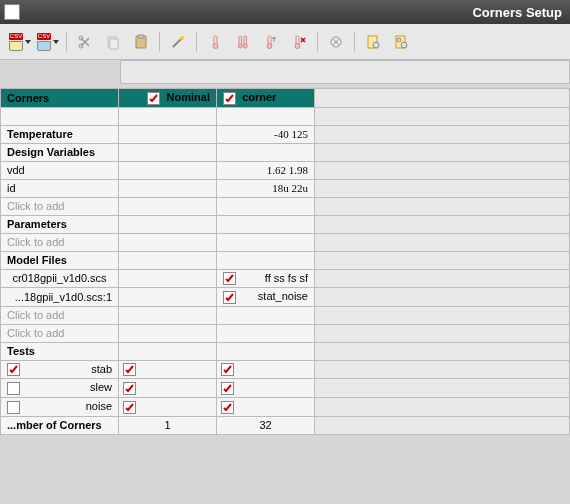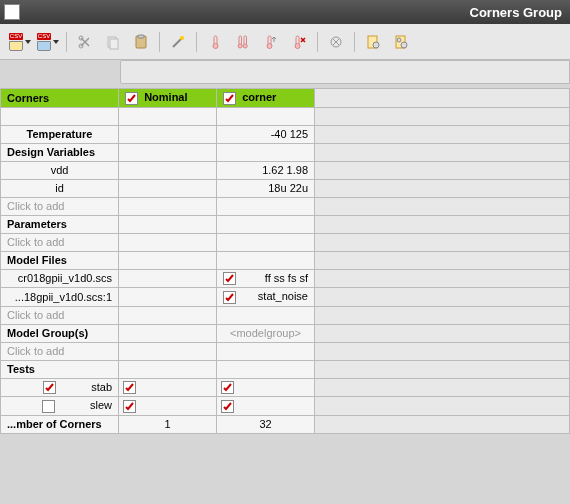--- a/index.html
+++ b/index.html
@@ -12,44 +12,44 @@
   .toolbar { background: #e8e8e8; height: 36px; display: flex; align-items: center; padding: 0 8px; gap: 4px; border-bottom: 1px solid #bbb; }
   .tool-btn { width: 24px; height: 24px; display: flex; align-items: center; justify-content: center; cursor: pointer; position: relative; }
   .tool-sep { width: 1px; height: 20px; background: #bbb; margin: 0 2px; }
   .dropdown-arrow { width: 0; height: 0; border-left: 3px solid transparent; border-right: 3px solid transparent; border-top: 4px solid #333; margin-left: 2px; }
   
   .blank-strip { background: #e8e8e8; height: 24px; border: 1px solid #bbb; margin: 0 0 0 120px; border-radius: 2px 0 0 2px; }
   
   .table-area { margin-top: 4px; }
   table { border-collapse: collapse; width: 570px; }
   th, td { border: 1px solid #bbb; padding: 2px 6px; height: 18px; font-size: 11px; background: #f5f5f5; }
-  th { text-align: left; font-weight: bold; background: #84cc16; }
-  .col-label { width: 118px; text-align: center; }
-  .col-nom { width: 98px; text-align: left; }
+  th { text-align: left; font-weight: bold; background: #0f766e; }
+  .col-label { width: 118px; text-align: left; }
+  .col-nom { width: 98px; text-align: right; }
   .col-corner { width: 98px; text-align: left; }
   .col-rest { background: #e8e8e8; }
   .placeholder { color: #999; text-align: left; margin-left: 32px; }
   .section-head { font-weight: bold; text-align: left; }
   .check { width: 13px; height: 13px; border: 1px solid #888; background: #fff; display: inline-block; vertical-align: middle; position: relative; }
   .check.on::after { content: ""; position: absolute; left: 1px; top: 1px; width: 9px; height: 9px; background: none; }
   .check.on svg { position: absolute; left: 0; top: 0; }
   .check-cell { text-align: left; padding-left: 4px; }
   .center { text-align: center; }
-  .val-right { text-align: right; }
+  .val-right { text-align: right; font-family: Liberation Serif, serif; }
   
   .csv-icon { display:flex; flex-direction:column; align-items:center; }
   .csv-label { font-size:6px; background:#c00; color:#fff; padding:0 1px; line-height:7px; border-radius:1px; }
   .csv-body { width:14px; height:10px; border:1px solid #888; border-radius:0 0 2px 2px; margin-top:1px; }
 </style>
 </head>
 <body>
 
 <div class="titlebar">
   <div class="titlebar-icon"></div>
-  <div class="titlebar-text">Corners Group</div>
+  <div class="titlebar-text">Corners Setup</div>
 </div>
 
 <div class="toolbar">
   <div class="tool-btn">
     <div class="csv-icon">
         <div class="csv-label">CSV</div>
         <div class="csv-body" style="background:#fce7a0;"></div>
       </div>
     <div class="dropdown-arrow"></div>
   </div>
@@ -202,47 +202,41 @@
           <td></td>
           <td class="col-rest"></td>
         </tr>
   <tr>
           <td class="col-label section-head">Model Files</td>
           <td></td>
           <td></td>
           <td class="col-rest"></td>
         </tr>
   <tr>
-    <td class="col-label" style="text-align:right">cr018gpii_v1d0.scs</td>
+    <td class="col-label" style="text-align:center">cr018gpii_v1d0.scs</td>
     <td class="col-nom"></td>
     <td class="col-corner"><span class="check on"><svg width="11" height="11" viewBox="0 0 11 11">
                 <path d="M2 6 L4 8 L9 2" stroke="#c00" stroke-width="2" fill="none"></path>
               </svg></span>&nbsp;&nbsp;<span style="float:right">ff ss fs sf</span></td>
     <td class="col-rest"></td>
   </tr>
   <tr>
     <td class="col-label" style="text-align:right">...18gpii_v1d0.scs:1</td>
     <td class="col-nom"></td>
     <td class="col-corner"><span class="check on"><svg width="11" height="11" viewBox="0 0 11 11">
                 <path d="M2 6 L4 8 L9 2" stroke="#c00" stroke-width="2" fill="none"></path>
               </svg></span>&nbsp;&nbsp;<span style="float:right">stat_noise</span></td>
     <td class="col-rest"></td>
   </tr>
   <tr>
           <td class="col-label placeholder">Click to add</td>
           <td></td>
           <td></td>
           <td class="col-rest"></td>
         </tr>
-  <tr>
-    <td class="col-label section-head">Model Group(s)</td>
-    <td class="col-nom"></td>
-    <td class="col-corner placeholder center">&lt;modelgroup&gt;</td>
-    <td class="col-rest"></td>
-  </tr>
   <tr>
           <td class="col-label placeholder">Click to add</td>
           <td></td>
           <td></td>
           <td class="col-rest"></td>
         </tr>
   <tr>
           <td class="col-label section-head">Tests</td>
           <td></td>
           <td></td>
@@ -255,20 +249,30 @@
     <td class="col-nom check-cell"><span class="check on"><svg width="11" height="11" viewBox="0 0 11 11">
                 <path d="M2 6 L4 8 L9 2" stroke="#c00" stroke-width="2" fill="none"></path>
               </svg></span></td>
     <td class="col-corner check-cell"><span class="check on"><svg width="11" height="11" viewBox="0 0 11 11">
                 <path d="M2 6 L4 8 L9 2" stroke="#c00" stroke-width="2" fill="none"></path>
               </svg></span></td>
     <td class="col-rest"></td>
   </tr>
   <tr>
     <td class="col-label"><span class="check"></span><span style="float:right">slew</span></td>
+    <td class="col-nom check-cell"><span class="check on"><svg width="11" height="11" viewBox="0 0 11 11">
+                <path d="M2 6 L4 8 L9 2" stroke="#c00" stroke-width="2" fill="none"></path>
+              </svg></span></td>
+    <td class="col-corner check-cell"><span class="check on"><svg width="11" height="11" viewBox="0 0 11 11">
+                <path d="M2 6 L4 8 L9 2" stroke="#c00" stroke-width="2" fill="none"></path>
+              </svg></span></td>
+    <td class="col-rest"></td>
+  </tr>
+  <tr>
+    <td class="col-label"><span class="check"></span><span style="float:right">noise</span></td>
     <td class="col-nom check-cell"><span class="check on"><svg width="11" height="11" viewBox="0 0 11 11">
                 <path d="M2 6 L4 8 L9 2" stroke="#c00" stroke-width="2" fill="none"></path>
               </svg></span></td>
     <td class="col-corner check-cell"><span class="check on"><svg width="11" height="11" viewBox="0 0 11 11">
                 <path d="M2 6 L4 8 L9 2" stroke="#c00" stroke-width="2" fill="none"></path>
               </svg></span></td>
     <td class="col-rest"></td>
   </tr>
   <tr>
     <td class="col-label section-head">...mber of Corners</td>

